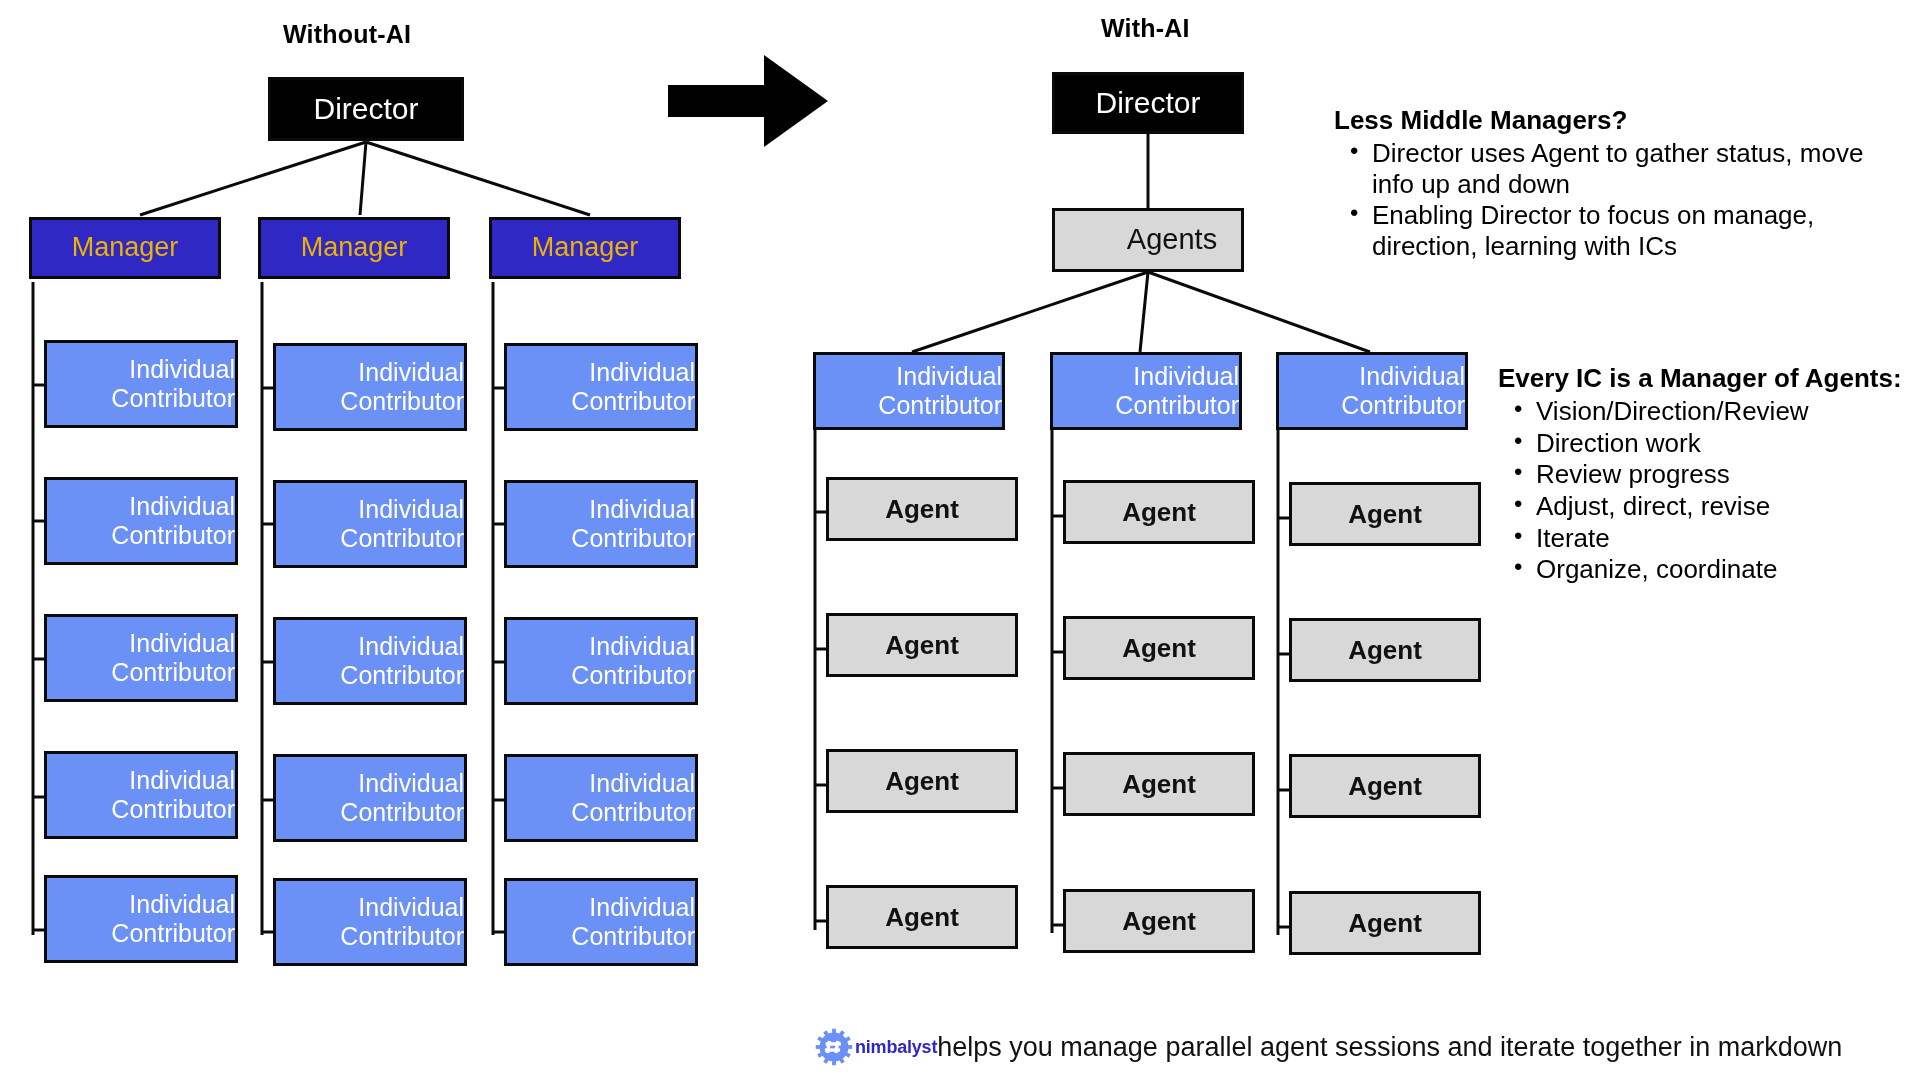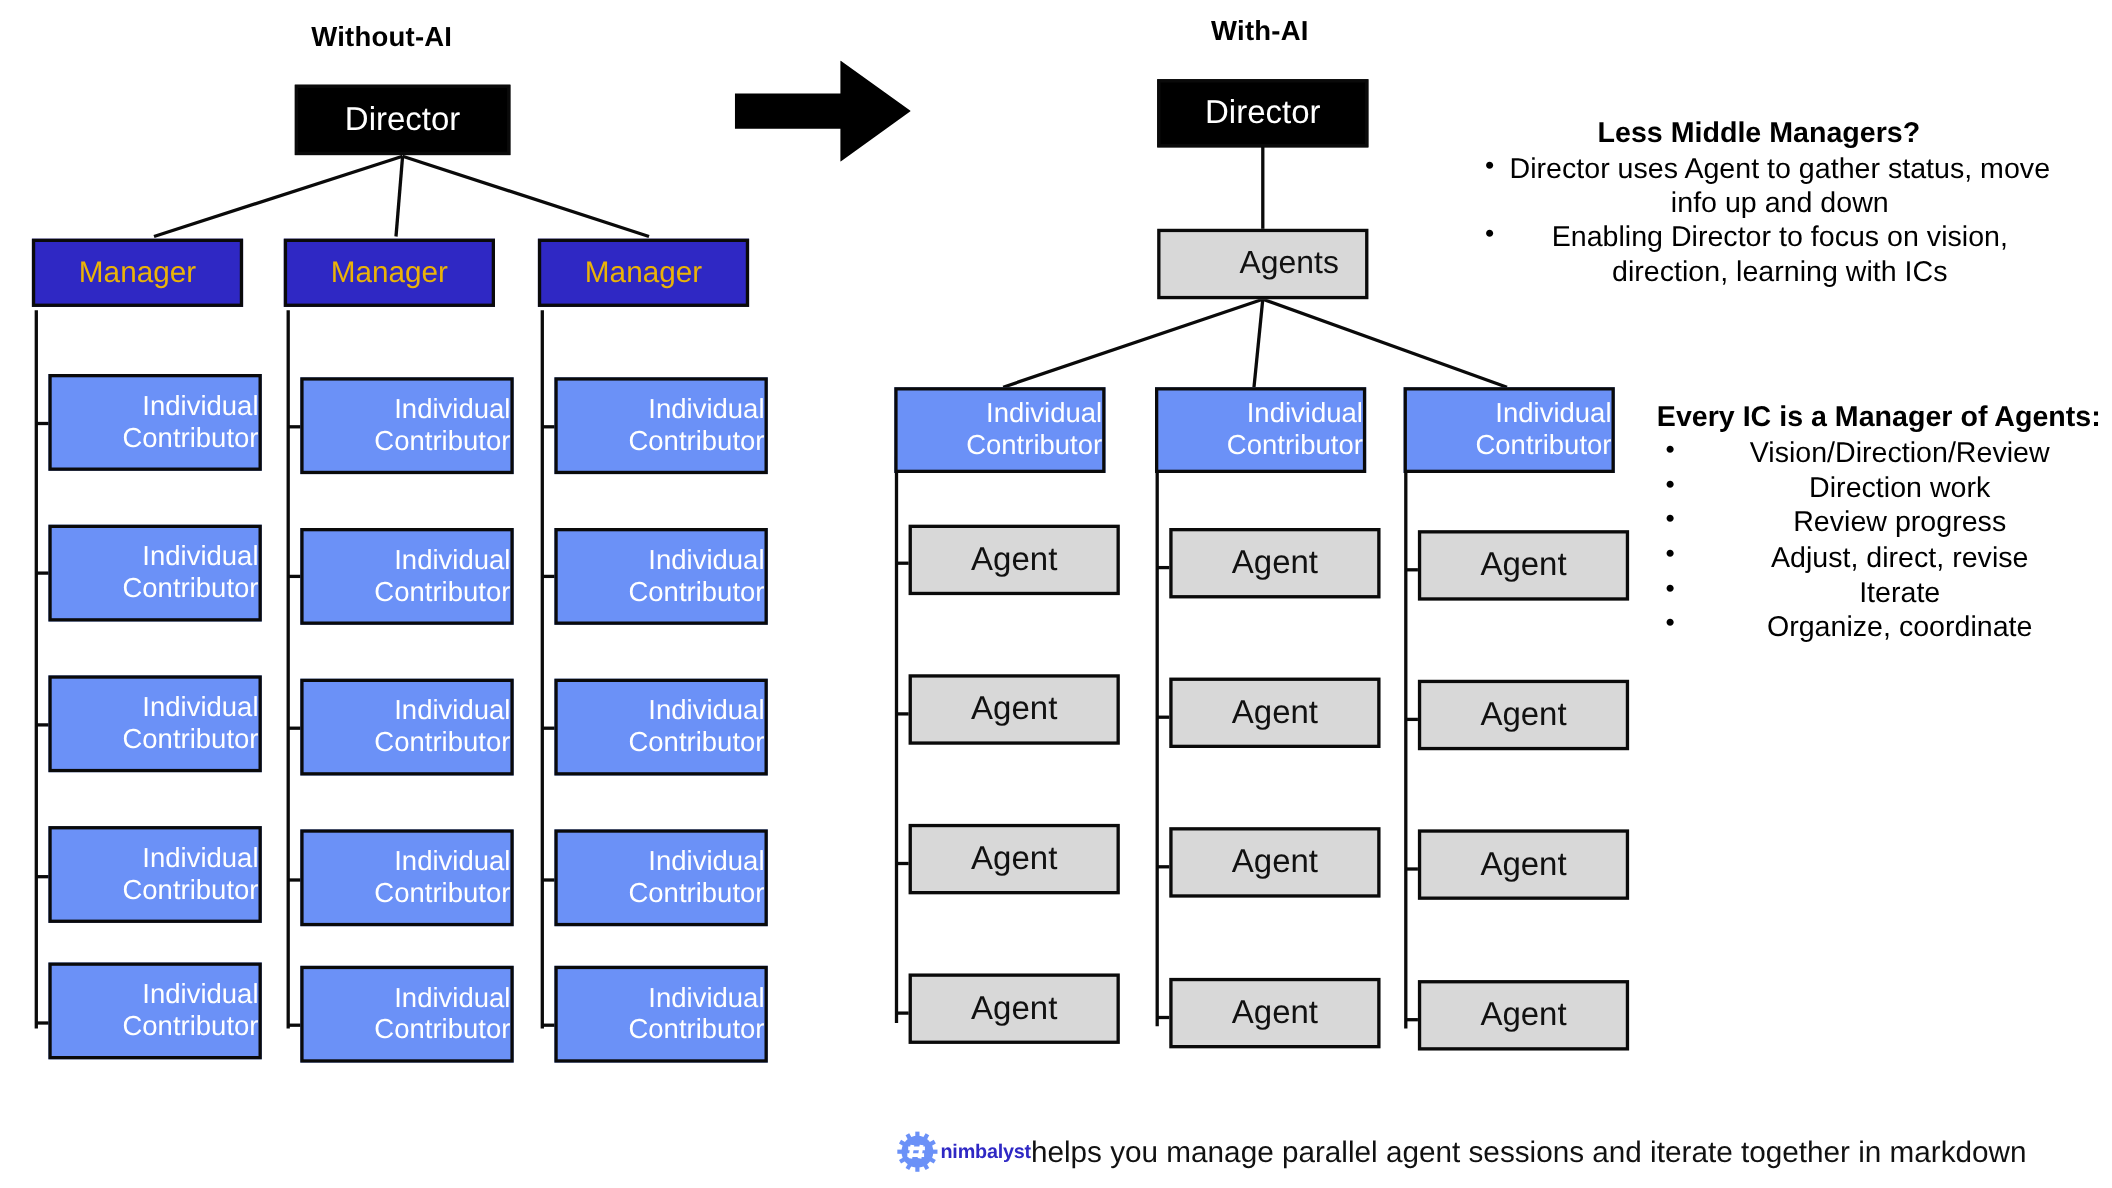--- a/index.html
+++ b/index.html
@@ -55,38 +55,38 @@
   }
   .node-agents {
     background: #d8d8d8;
     color: #111111;
     font-size: 29px;
     padding-left: 48px;
   }
   .node-agent {
     background: #d8d8d8;
     color: #111111;
-    font-size: 30px;
+    font-size: 26px;
+    font-weight: bold;
   }
   .col-title {
     position: absolute;
     font-size: 25px;
     font-weight: bold;
     letter-spacing: 0.2px;
     white-space: nowrap;
     z-index: 6;
   }
   .arrow-wrap {
     position: absolute;
     z-index: 6;
   }
   .side-block {
     position: absolute;
     z-index: 6;
-    text-align: center;
   }
   .side-heading {
     font-size: 26px;
     font-weight: bold;
     margin: 0 0 2px 0;
     white-space: nowrap;
   }
   .side-list {
     margin: 0;
     padding-left: 38px;
@@ -245,21 +245,21 @@
 
   <div class="node node-agent" style="left:1289px; top:482px; width:192px; height:64px;">Agent</div>
   <div class="node node-agent" style="left:1289px; top:618px; width:192px; height:64px;">Agent</div>
   <div class="node node-agent" style="left:1289px; top:754px; width:192px; height:64px;">Agent</div>
   <div class="node node-agent" style="left:1289px; top:891px; width:192px; height:64px;">Agent</div>
 
   <div class="side-block" style="left:1334px; top:105px; width:530px;">
     <div class="side-heading">Less Middle Managers?</div>
     <ul class="side-list">
       <li>Director uses Agent to gather status, move info up and down</li>
-      <li>Enabling Director to focus on vision, direction, learning with ICs</li>
+      <li>Enabling Director to focus on manage, direction, learning with ICs</li>
     </ul>
   </div>
 
   <div class="side-block" style="left:1498px; top:363px; width:420px;">
     <div class="side-heading">Every IC is a Manager of Agents:</div>
     <ul class="side-list">
       <li>Vision/Direction/Review</li>
       <li>Direction work</li>
       <li>Review progress</li>
       <li>Adjust, direct, revise</li>

